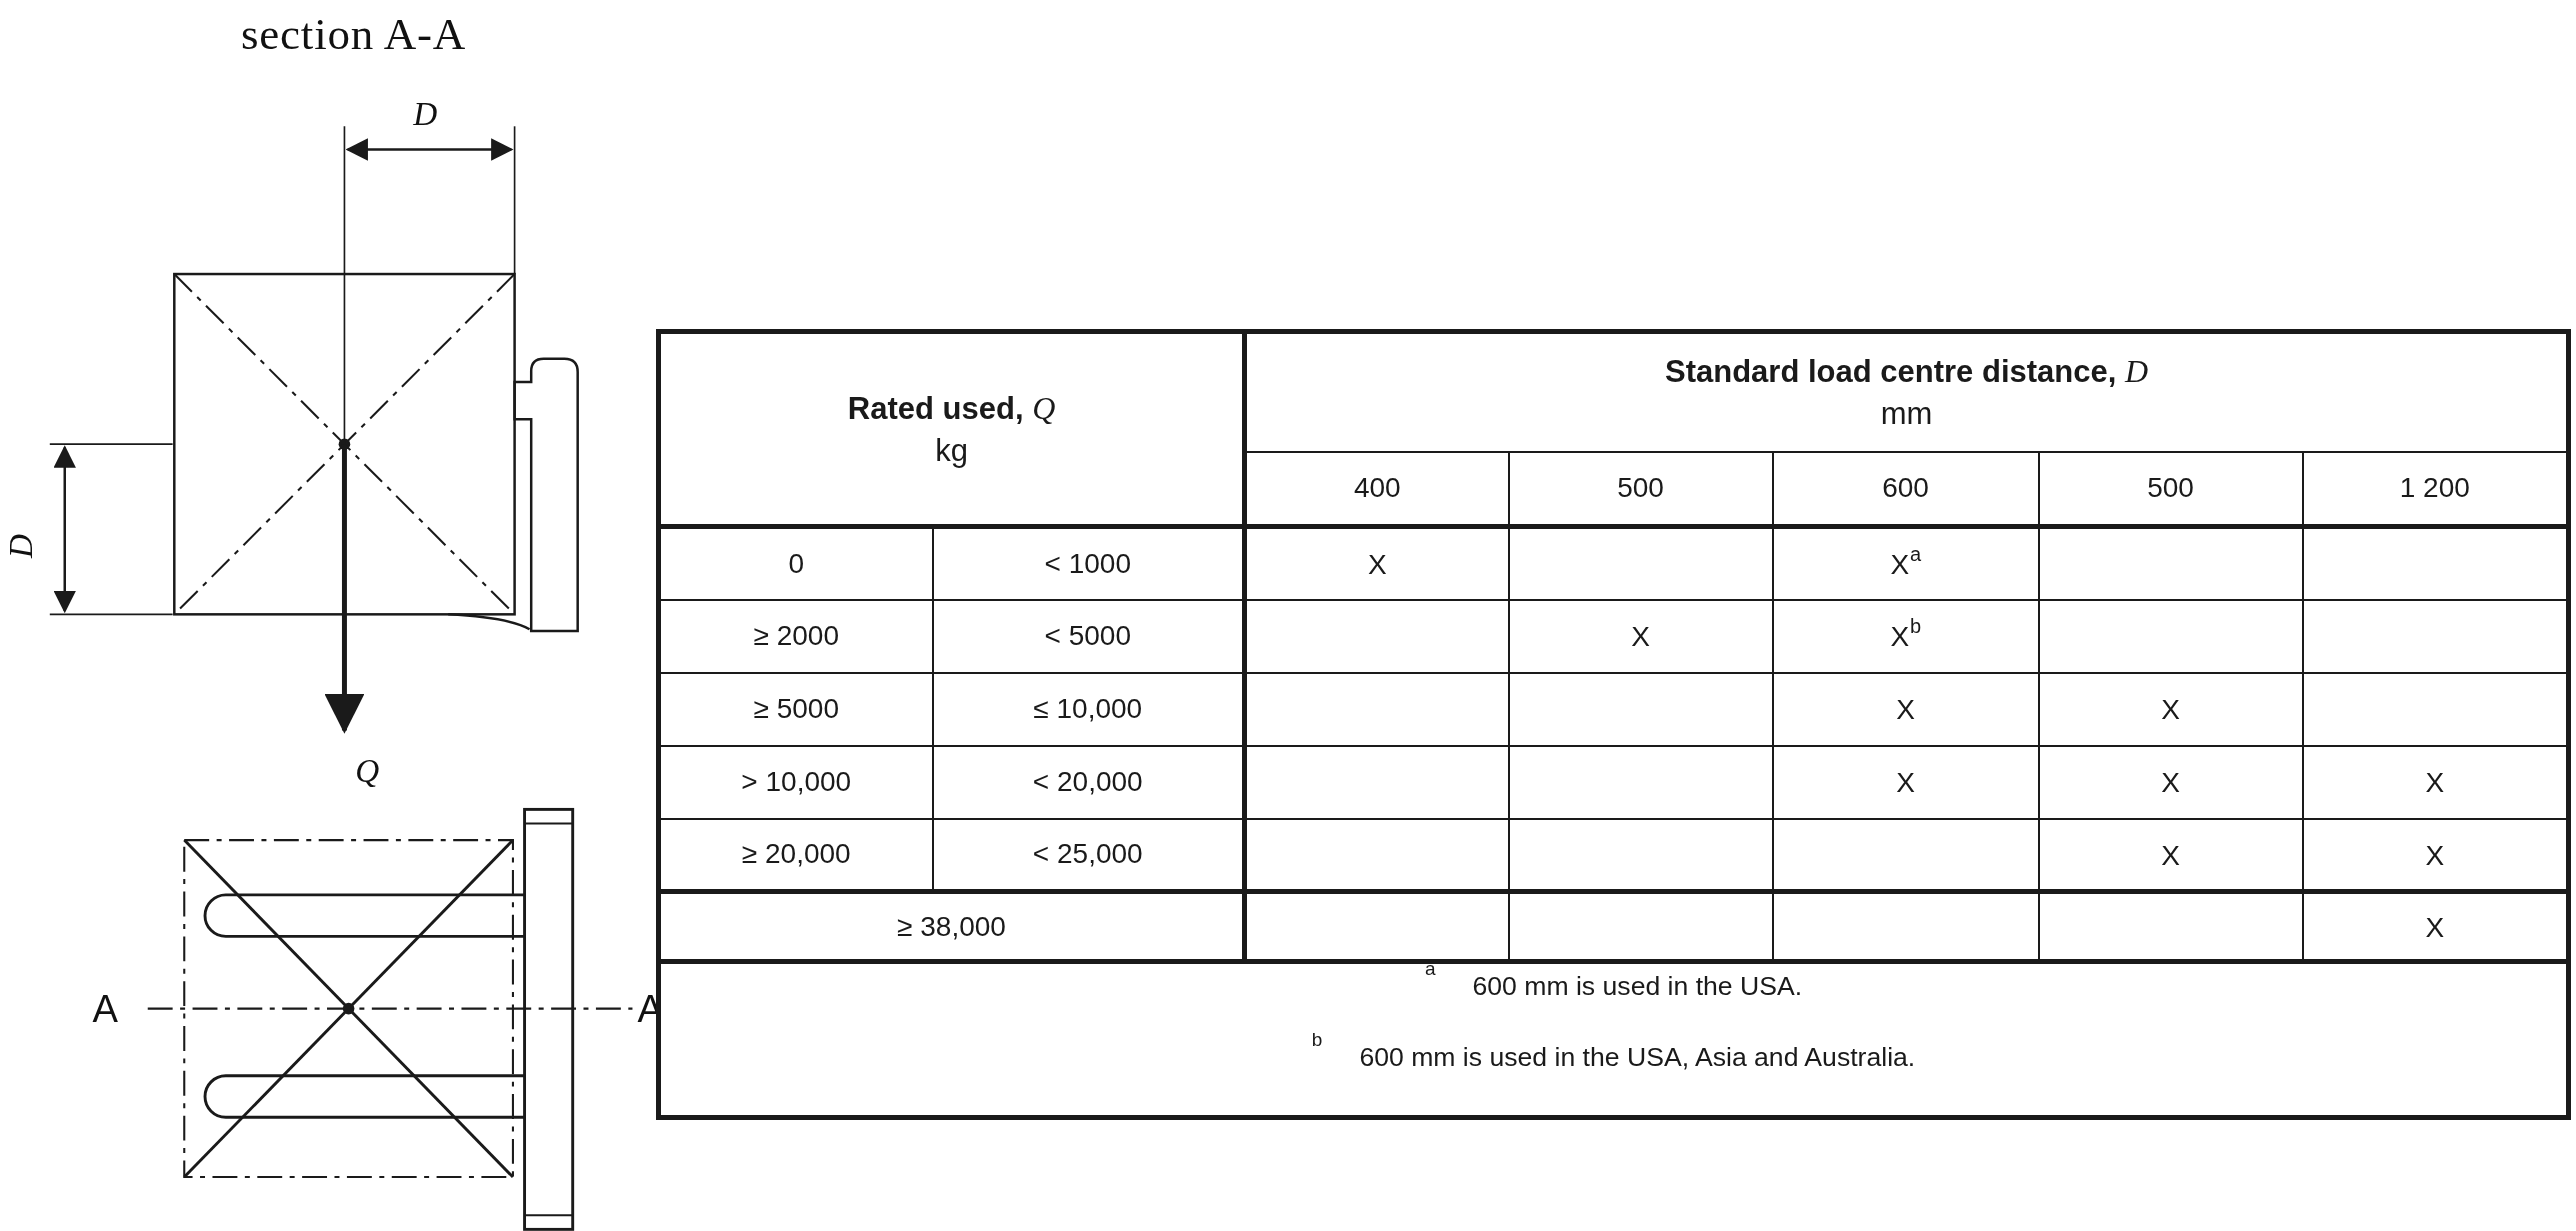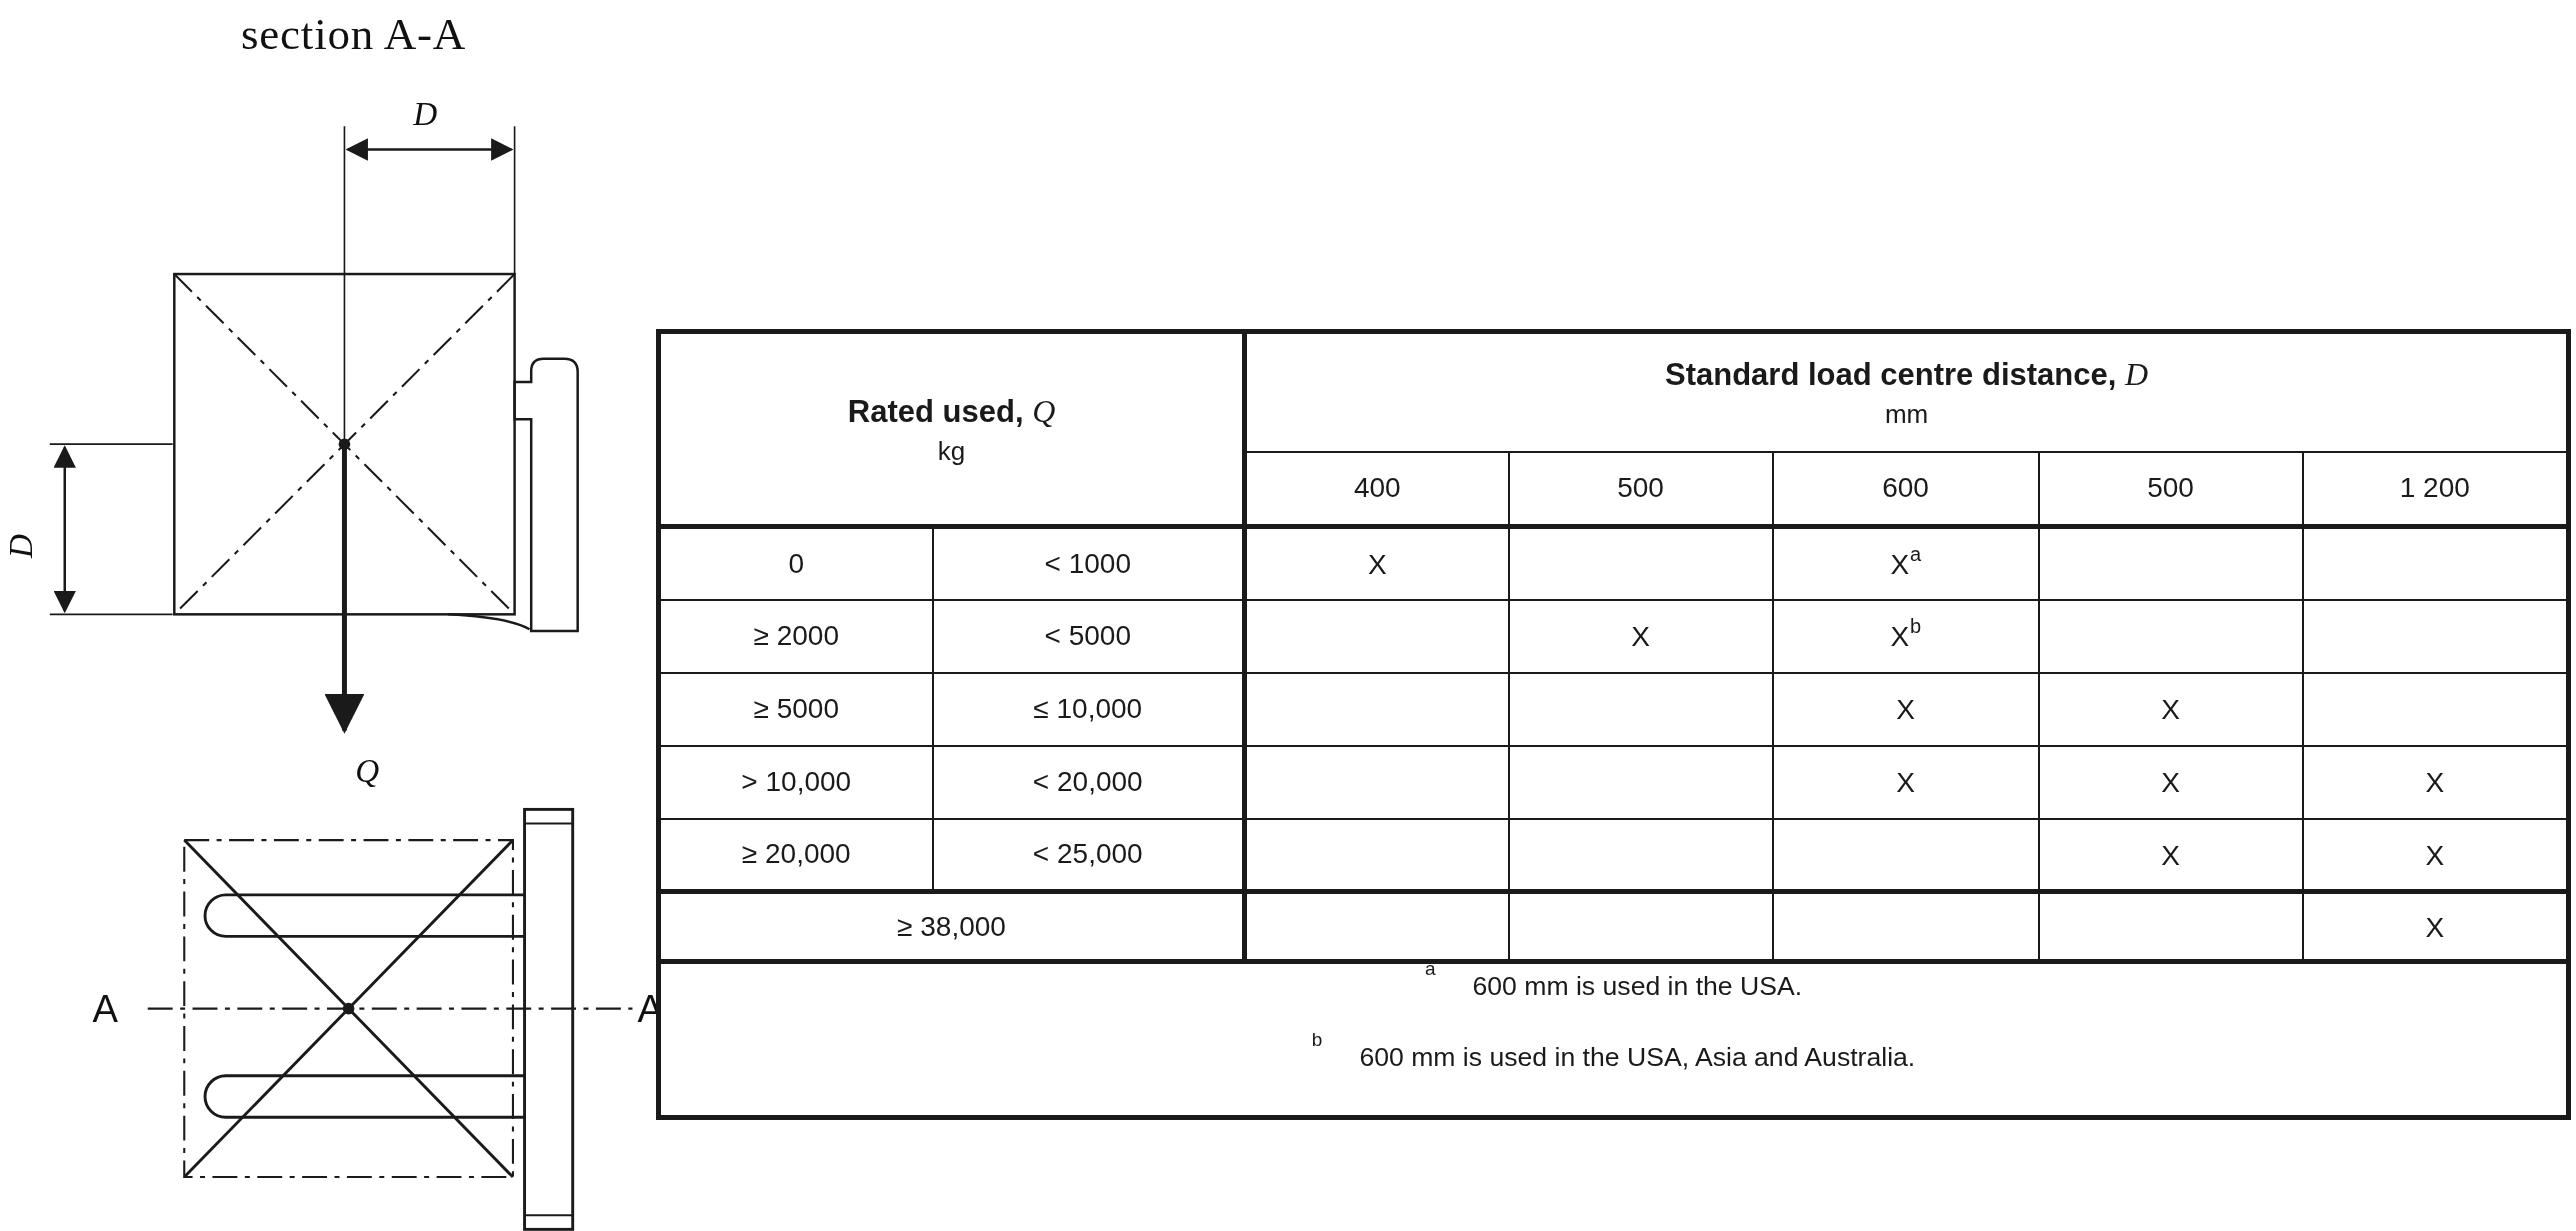--- a/index.html
+++ b/index.html
@@ -63,21 +63,21 @@
   tr.merged-row { height: 70px; }
   tr.fn-row { height: 156px; }
 
   .hdr-line { font-weight: bold; font-size: 31px; line-height: 1.25; }
   .sym {
     font-family: "Liberation Serif", serif;
     font-style: italic;
     font-weight: normal;
     font-size: 32px;
   }
-  .hdr-unit { font-weight: normal; font-size: 26px; line-height: 1.25; margin-top: 3.3px; }
+  .hdr-unit { font-weight: normal; font-size: 31px; line-height: 1.25; margin-top: 3.3px; }
 
   .mark-cell { font-size: 30px; }
   .mark-cell sup {
     font-size: 20px;
     position: relative;
     top: -3.3px;
     left: 0.8px;
   }
 
   td.footnotes {

